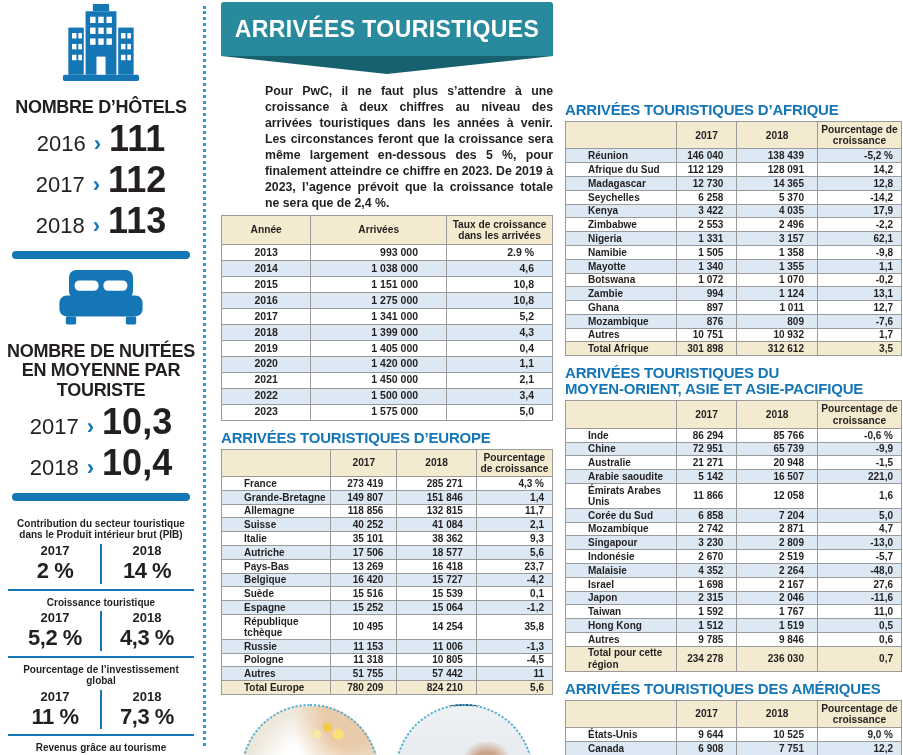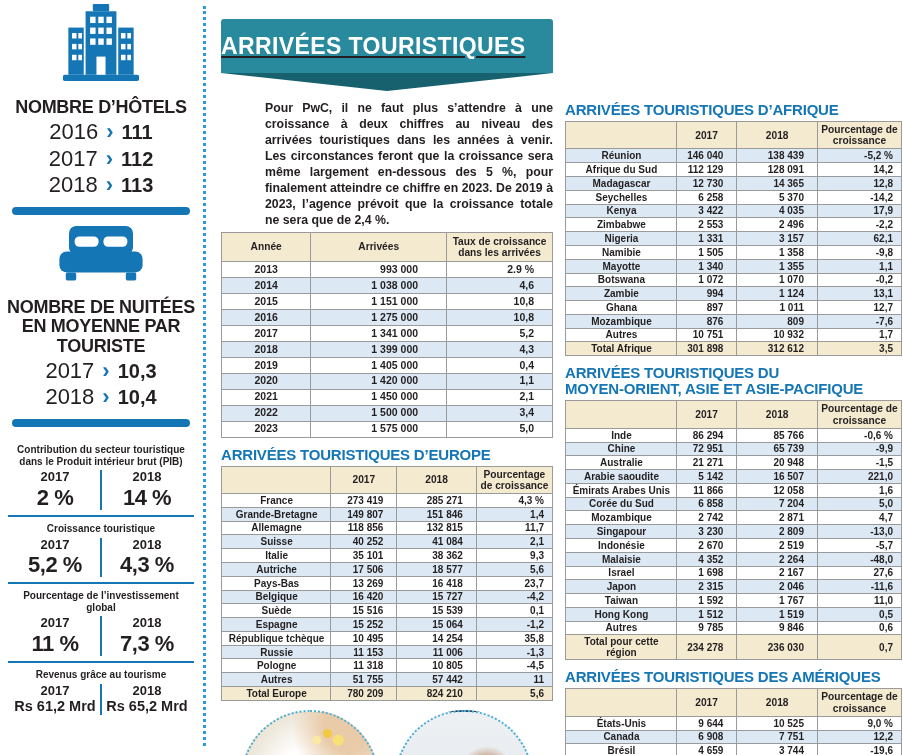--- a/index.html
+++ b/index.html
@@ -18,53 +18,53 @@
          border-left:3px dotted var(--dot);}
   .col-mid{position:absolute;left:221px;top:0;width:332px;}
   .col-right{position:absolute;left:565px;top:102px;width:337px;}
 
   
   .side-icon{display:block;margin:2px auto 0;}
   .side-title{font-size:18px;font-weight:700;letter-spacing:-0.3px;line-height:1.08;margin:16px 4px 3px;}
   .year-row{display:flex;justify-content:center;align-items:baseline;gap:8px;line-height:1.05;margin:3px 0;}
   .year-row .yr{font-size:22px;font-weight:400;}
   .year-row .chev{font-size:22px;font-weight:700;color:var(--blue);}
-  .year-row .val{font-size:20px;font-weight:600;}
+  .year-row .val{font-size:36px;font-weight:600;}
   .bar{height:8px;background:var(--blue);border-radius:4px;margin:11px 10px;}
   .stats{margin:2px 6px 0;}
   .stat{padding:6px 2px 5px;}
   .stat + .stat{border-top:2px solid var(--blue);}
   .stat-label{font-size:10px;font-weight:700;line-height:1.16;}
   .stat-vals{display:flex;margin-top:3px;}
   .stat-col{flex:1;padding:0 4px;}
   .stat-col.r{border-left:2px solid var(--blue);}
   .stat-year{font-size:13px;font-weight:600;line-height:1.1;}
   .stat-value{font-size:22px;font-weight:600;letter-spacing:-0.5px;line-height:1.15;}
   .stat-value.small{font-size:14.5px;letter-spacing:0;}
 
   
-  .banner{margin-top:19px;height:54px;background:var(--teal);border-radius:3px 3px 0 0;
-          display:flex;align-items:center;text-decoration:underline;}
+  .banner{margin-top:2px;height:54px;background:var(--teal);border-radius:3px 3px 0 0;
+          display:flex;align-items:center;justify-content:center;}
   .banner span{color:#fff;font-size:23px;font-weight:700;letter-spacing:0.4px;}
   .banner-tail{height:18px;background:var(--teal-dark);
                clip-path:polygon(0 0,100% 0,50% 100%);}
 
   .intro{margin-top:10px;font-size:12.3px;font-weight:600;line-height:1.3;
          text-align:justify;color:var(--ink);margin-left:44px;}
 
   
   .tbl-title{color:var(--blue);font-size:15px;font-weight:700;letter-spacing:-0.2px;
              line-height:1.07;margin-top:9px;white-space:pre-line;}
   table{border-collapse:collapse;width:100%;table-layout:fixed;
         font-size:10px;font-weight:600;color:var(--ink);margin-top:3px;}
   th,td{border:1px solid var(--border);overflow:hidden;}
   th{background:var(--beige);text-align:center;font-weight:700;font-size:10.2px;
      line-height:1.1;padding:2px 2px;}
   td{padding:0.8px 3px;line-height:1.12;}
-  td.c-name{text-align:center;padding-left:4px;}
+  td.c-name{text-align:left;padding-left:22px;}
   td.c-num{text-align:right;}
   .region td:nth-child(2){padding-right:13px;}
   .region td:nth-child(3){padding-right:13px;}
   .region td:nth-child(4){padding-right:8px;}
   tbody tr:nth-child(even){background:var(--row-blue);}
   .stripe-odd tbody tr:nth-child(even){background:#fff;}
   .stripe-odd tbody tr:nth-child(odd){background:var(--row-blue);}
   tr.total-row td{background:var(--beige) !important;font-weight:700;}
   .years-table td{padding:1.6px 3px;font-size:10.5px;}
   .years-table td:nth-child(1){text-align:center;}

